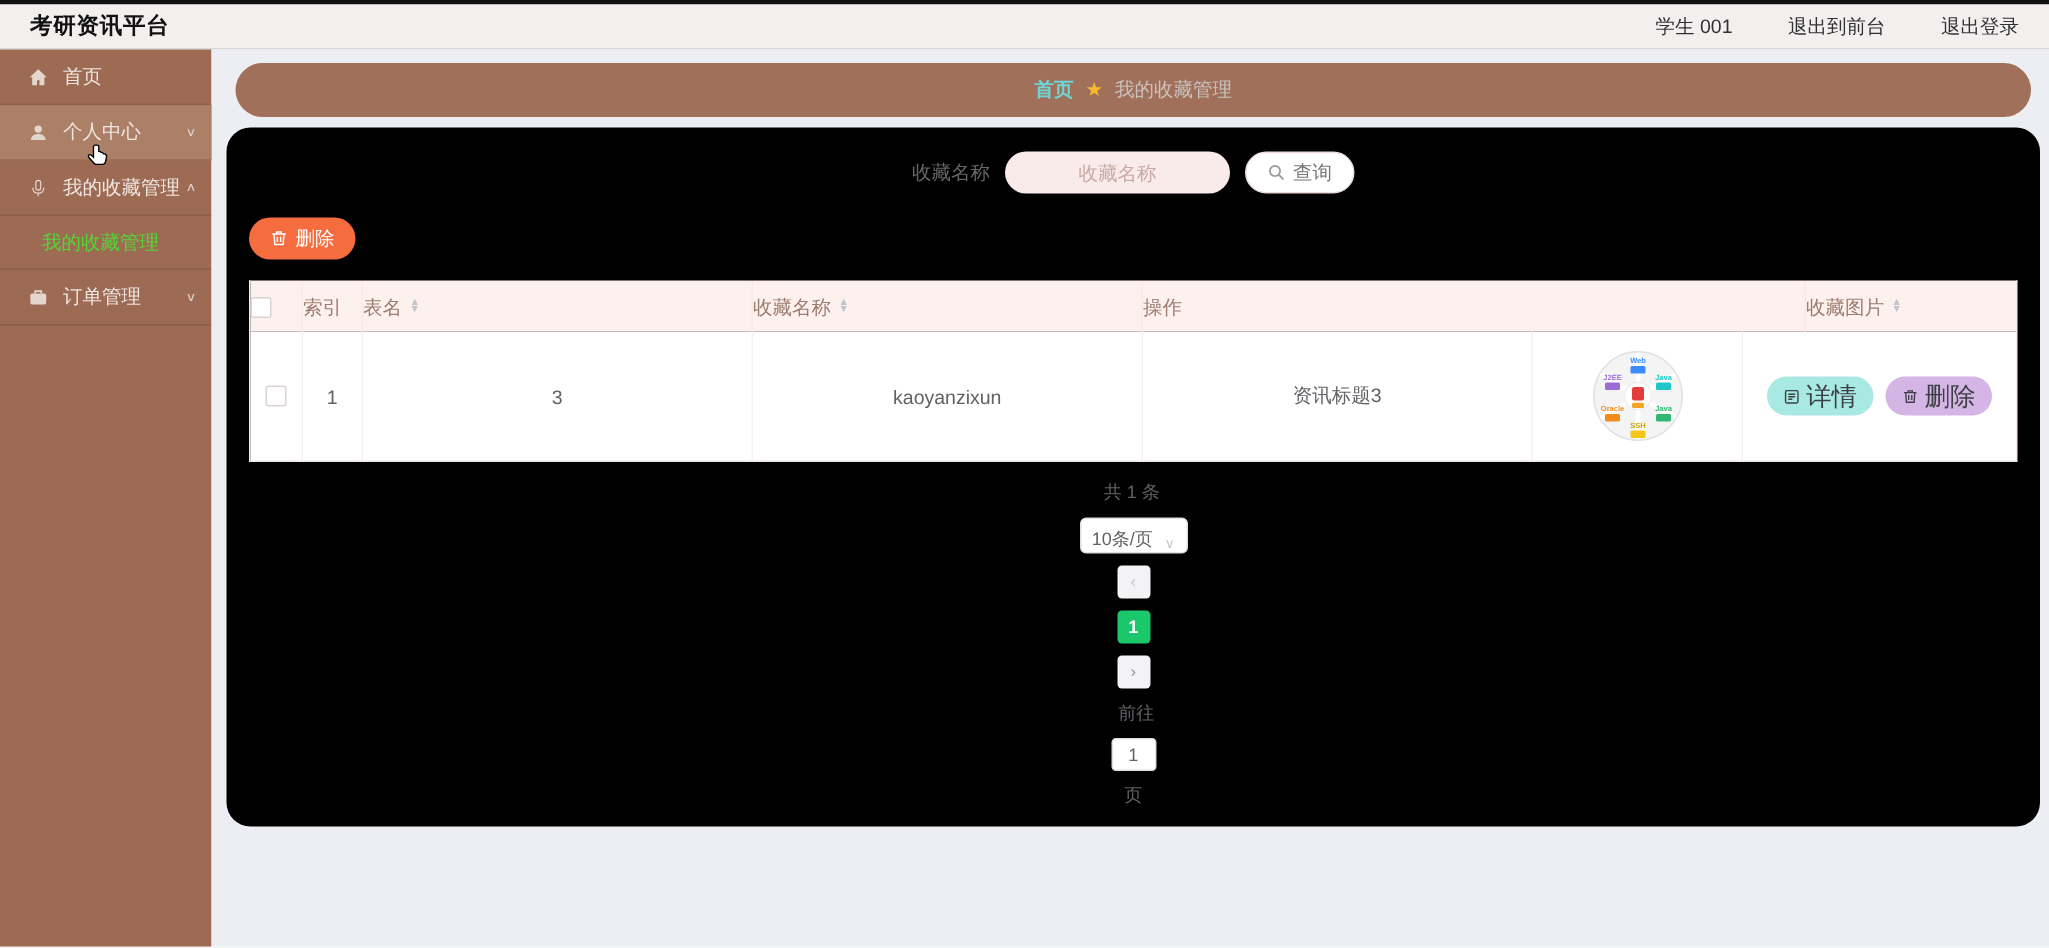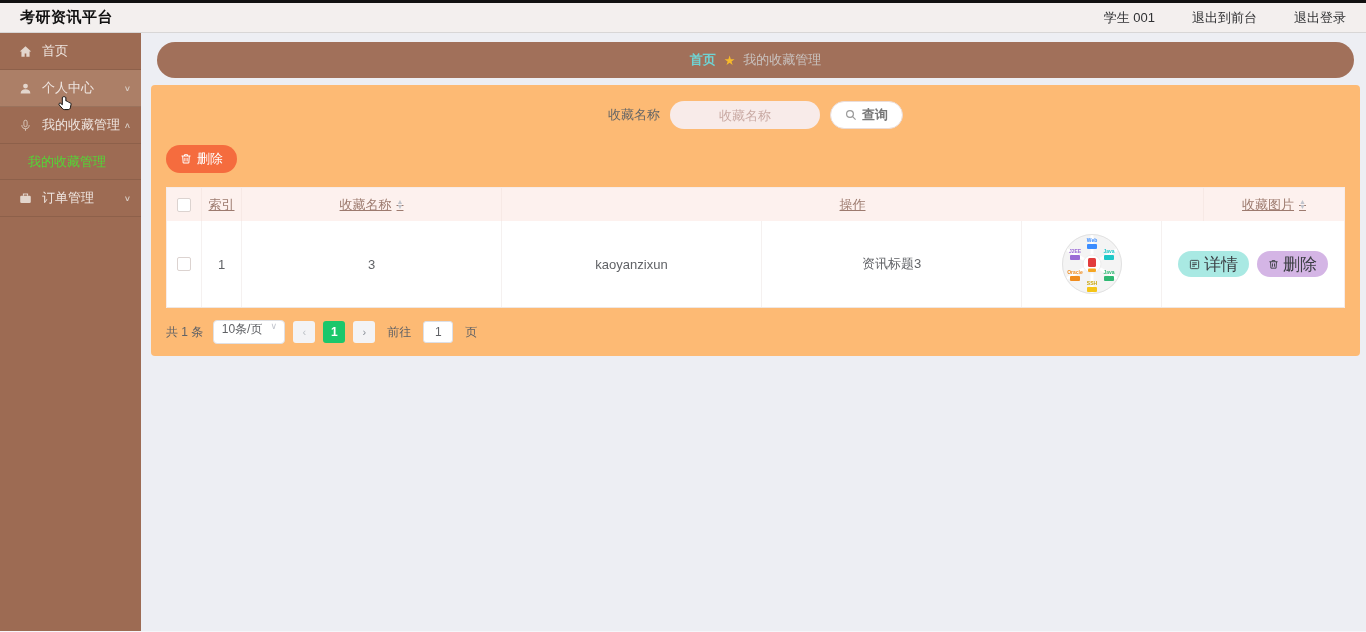--- a/index.html
+++ b/index.html
@@ -44,51 +44,51 @@
     height:36px; background:#a1705a; border-radius:18px;
     display:flex; align-items:center; justify-content:center; gap:8px;
     font-size:13px;
   }
   .crumb .home { color:#6fd4d4; font-weight:bold; cursor:pointer; }
   .crumb .star { color:#f7ba2a; font-size:13px; }
   .crumb .cur { color:#c9c2bf; }
 
   
   .panel {
-    margin:7px 6px 0 10px; background:#fdba74; border-radius:4px;
+    margin:7px 6px 0 10px; background:#000000; border-radius:16px;
     padding:10px 15px 12px 15px;
   }
   .search-row { display:flex; align-items:center; justify-content:center; gap:10px; height:40px; }
   .search-row .lab { font-size:13px; color:#666; }
   .search-input {
     width:150px; height:28px; background:#f8ebe9; border:none; outline:none;
     border-radius:14px; text-align:center; font-size:13px; color:#8a6b64;
     font-family:"Liberation Sans", sans-serif;
   }
   .search-input::placeholder { color:#c9aaa4; }
   .btn-query {
     height:28px; padding:0 14px; background:#fff; border:1px solid #eadcd8;
     border-radius:14px; font-size:13px; color:#777; display:inline-flex;
-    align-items:center; gap:5px; cursor:pointer; font-family:"Liberation Sans", sans-serif;font-weight:bold;
+    align-items:center; gap:5px; cursor:pointer; font-family:"Liberation Sans", sans-serif;
   }
   .btn-query svg { width:12px; height:12px; }
 
   .btn-del-top {
     margin:10px 0 0 0; height:28px; padding:0 14px; background:#f56c3e; border:none;
     border-radius:14px; color:#fff; font-size:13px; display:inline-flex; align-items:center;
     gap:5px; cursor:pointer; font-family:"Liberation Sans", sans-serif;
   }
   .btn-del-top svg { width:12px; height:12px; }
 
   
   .table { margin-top:14px; width:100%; border:1px solid #f7ece9; border-bottom:none; }
   .thead { display:flex; background:#fdf1ee; height:33px; }
   .th {
-    display:flex; align-items:center; justify-content:center; font-size:13px;
-    color:#9d7b6f; border-right:1px solid #f7e9e5; gap:3px;text-decoration:underline;
+    display:flex; align-items:center; font-size:13px;
+    color:#9d7b6f; border-right:1px solid #f7e9e5; gap:3px;
   }
   .th:last-child { border-right:none; }
   .tbody-row { display:flex; background:#fff; border-bottom:1px solid #efe7e4; min-height:87px; }
   .td {
     display:flex; align-items:center; justify-content:center; font-size:13px;
     color:#606266; border-right:1px solid #f5f1f0;
   }
   .td:last-child { border-right:none; }
   .c-check { width:35px; }
   .c-idx { width:40px; }
@@ -105,25 +105,25 @@
   .btn-detail, .btn-del-row {
     height:26px; padding:0 11px; border:none; border-radius:13px; font-size:17px;
     color:#3c3f44; display:inline-flex; align-items:center; gap:4px; cursor:pointer;
     font-family:"Liberation Sans", sans-serif;
   }
   .btn-detail { background:#a9e9e3; }
   .btn-del-row { background:#d4b5e5; margin-left:8px; }
   .btn-detail svg, .btn-del-row svg { width:11px; height:11px; }
 
   
-  .pager { display:flex; align-items:center; margin-top:12px; gap:8px; font-size:12px; color:#606266; }
+  .pager { display:flex; align-items:center; margin-top:12px; gap:8px; font-size:12px; color:#606266;flex-direction:column; }
   .pager .total { margin-right:2px; }
   .size-select {
     width:72px; height:24px; border:1px solid #e0e0e3; border-radius:4px; background:#fff;
-    display:inline-flex; align-items:flex-start; justify-content:center; gap:8px; color:#606266;
+    display:inline-flex; align-items:flex-end; justify-content:center; gap:8px; color:#606266;
     cursor:pointer;
   }
   .size-select .chev { font-size:9px; color:#c0c4cc; }
   .pg-btn {
     width:22px; height:22px; border-radius:3px; background:#f3f3f5; display:inline-flex;
     align-items:center; justify-content:center; font-size:11px; cursor:pointer;
   }
   .pg-prev { color:#bfc3c9; }
   .pg-next { color:#8a9099; }
   .pg-num {
@@ -230,20 +230,27 @@
       </button>
 
       <div class="table">
         <div class="thead">
           <div class="th c-check">
               <span class="checkbox"></span>
             </div>
           <div class="th c-idx">
               <span>索引</span>
             </div>
+          <div class="th c-tbl">
+            <span>表名</span>
+            <span class="sort">
+                <i>▲</i>
+                <i>▼</i>
+              </span>
+          </div>
           <div class="th c-name">
             <span>收藏名称</span>
             <span class="sort">
                 <i>▲</i>
                 <i>▼</i>
               </span>
           </div>
           <div class="th c-op">
               <span>操作</span>
             </div>

